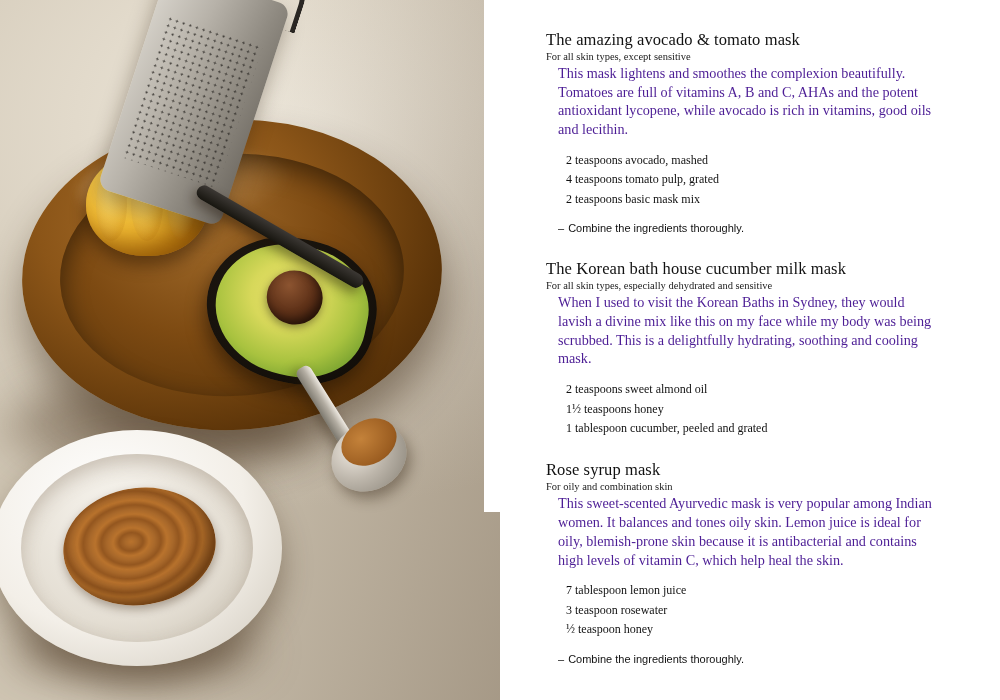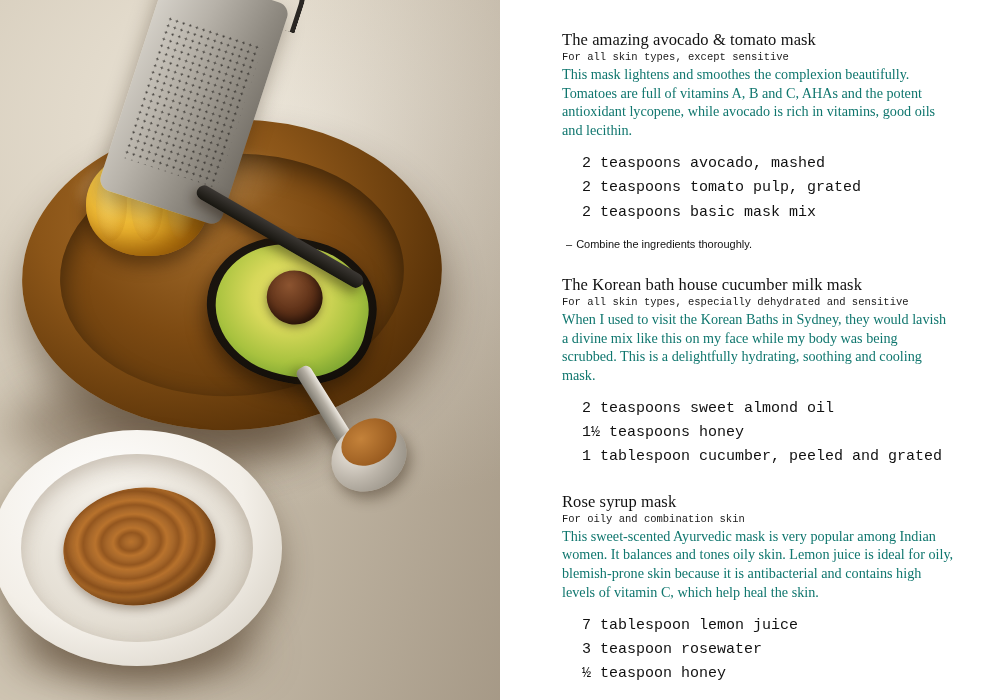--- a/index.html
+++ b/index.html
@@ -227,69 +227,69 @@
     background: linear-gradient(180deg, #efeae2 0%, #b3ada2 45%, #7e7a70 100%);
     border-radius: 6px;
     transform: rotate(58deg);
     transform-origin: right center;
     box-shadow: 0 6px 12px rgba(40,25,10,0.35);
   }
 
   
   .text-page {
     position: absolute;
-    left: 500px; top: 0;
+    left: 484px; top: 0;
     width: 500px; height: 512px;
     background: #ffffff;
     padding: 0;
   }
   .col {
     position: absolute;
     left: 62px;
     top: 30px;
     width: 392px;
   }
   .recipe { margin-bottom: 22px; }
   .r-title {
     font-family: "Liberation Serif", serif;
     font-size: 16.5px;
     color: #111111;
     margin: 0 0 1px 0;
     font-weight: normal;
     letter-spacing: 0.1px;
   }
   .r-sub {
-    font-family: Liberation Mono, monospace;
+    font-family: Liberation Serif, serif;
     font-size: 10.5px;
     color: #1a1a1a;
     margin: 0 0 2px 0;
   }
   .r-body {
     font-family: "Liberation Serif", serif;
     font-size: 14.2px;
     line-height: 1.32;
-    color: #0f766e;
-    margin: 0 0 12px 0;
+    color: #4c1d95;
+    margin: 0 0 12px 12px;
     text-align: left;
   }
   .r-ing {
-    font-family: Liberation Mono, monospace;
-    font-size: 15px;
+    font-family: Liberation Serif, serif;
+    font-size: 12px;
     line-height: 1.62;
     color: #111111;
     margin: 0 0 12px 20px;
     padding: 0;
     list-style: none;
   }
   .r-method {
     font-family: "Liberation Sans", sans-serif;
     font-size: 11px;
     line-height: 1.45;
     color: #111111;
-    margin: 4px;
+    margin: 12px;
     padding-left: 0;
     text-indent: 0;
   }
   .r-method .dash { margin-right: 4px; }
   .r-method .mtext { display: inline; }
   .method-hang {
     padding-left: 14px;
     text-indent: -14px;
   }
 </style>
@@ -347,21 +347,21 @@
 
   <div class="text-page">
     <div class="col">
 
       <div class="recipe">
         <h2 class="r-title">The amazing avocado &amp; tomato mask</h2>
         <div class="r-sub">For all skin types, except sensitive</div>
         <p class="r-body">This mask lightens and smoothes the complexion beautifully. Tomatoes are full of vitamins A, B and C, AHAs and the potent antioxidant lycopene, while avocado is rich in vitamins, good oils and lecithin.</p>
         <ul class="r-ing">
           <li>2 teaspoons avocado, mashed</li>
-          <li>2 teaspoons tomato pulp, grated</li>
+          <li>4 teaspoons tomato pulp, grated</li>
           <li>2 teaspoons basic mask mix</li>
         </ul>
         <p class="r-method method-hang"><span class="dash">–</span><span class="mtext">Combine the ingredients thoroughly.</span></p>
       </div>
 
       <div class="recipe">
         <h2 class="r-title">The Korean bath house cucumber milk mask</h2>
         <div class="r-sub">For all skin types, especially dehydrated and sensitive</div>
         <p class="r-body">When I used to visit the Korean Baths in Sydney, they would lavish a divine mix like this on my face while my body was being scrubbed. This is a delightfully hydrating, soothing and cooling mask.</p>
         <ul class="r-ing">

